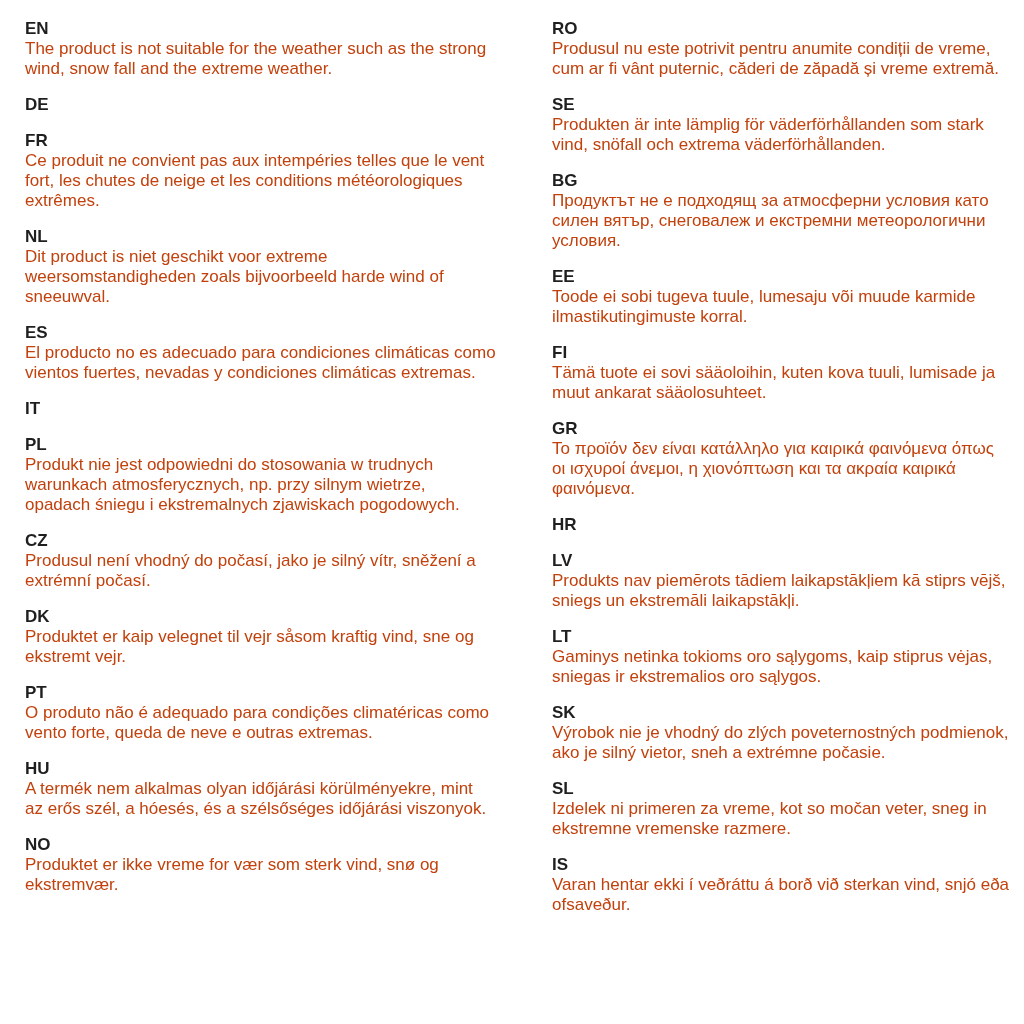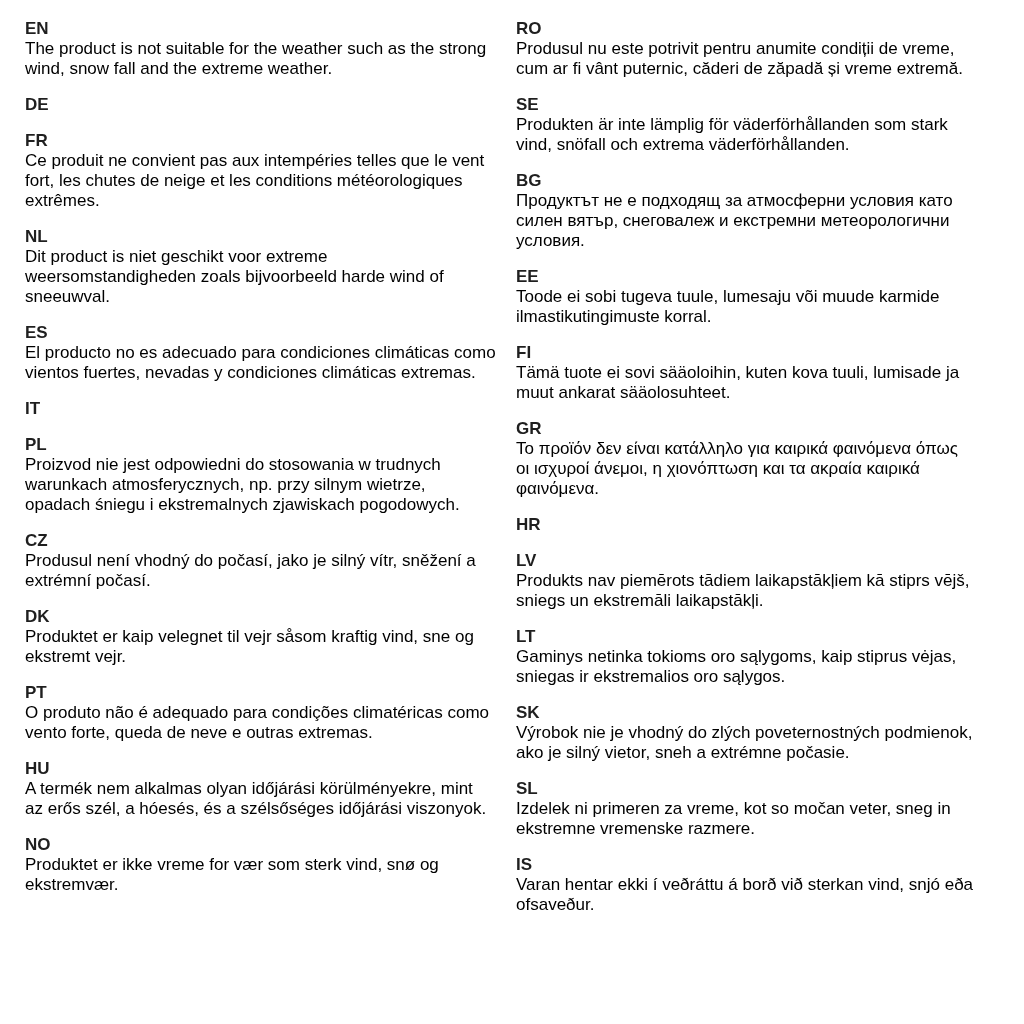--- a/index.html
+++ b/index.html
@@ -12,20 +12,21 @@
     height: 1024px;
     overflow: hidden;
     font-family: "Liberation Sans", "DejaVu Sans", sans-serif;
     color: #2a2a2a;
   }
   .page {
     display: flex;
     box-sizing: border-box;
     padding: 19px 6px 0 25px;
     width: 1024px;
+    gap: 36px;
   }
   .col {
     flex: 0 0 auto;
   }
   .col-left  { width: 491px; }
   .col-right { width: 502px; }
   .lang-section {
     margin: 0 0 16px 0;
   }
   .lang-code {
@@ -33,21 +34,21 @@
     font-size: 17px;
     line-height: 20px;
     font-weight: 700;
     color: #1f1f1f;
   }
   .lang-text {
     margin: 0;
     font-size: 17px;
     line-height: 20px;
     white-space: pre;      
-    color: #000000;
+    color: #c2410c;
   }
 </style>
 </head>
 <body>
 
 <div class="page">
 
   <div class="col col-left">
     <div class="lang-section">
       <h2 class="lang-code">EN</h2>
@@ -72,21 +73,21 @@
     <div class="lang-section">
       <h2 class="lang-code">ES</h2>
       <p class="lang-text">El producto no es adecuado para condiciones climáticas como
 vientos fuertes, nevadas y condiciones climáticas extremas.</p>
     </div>
     <div class="lang-section">
       <h2 class="lang-code">IT</h2>
     </div>
     <div class="lang-section">
       <h2 class="lang-code">PL</h2>
-      <p class="lang-text">Proizvod nie jest odpowiedni do stosowania w trudnych
+      <p class="lang-text">Produkt nie jest odpowiedni do stosowania w trudnych
 warunkach atmosferycznych, np. przy silnym wietrze,
 opadach śniegu i ekstremalnych zjawiskach pogodowych.</p>
     </div>
     <div class="lang-section">
       <h2 class="lang-code">CZ</h2>
       <p class="lang-text">Produsul není vhodný do počasí, jako je silný vítr, sněžení a
 extrémní počasí.</p>
     </div>
     <div class="lang-section">
       <h2 class="lang-code">DK</h2>

